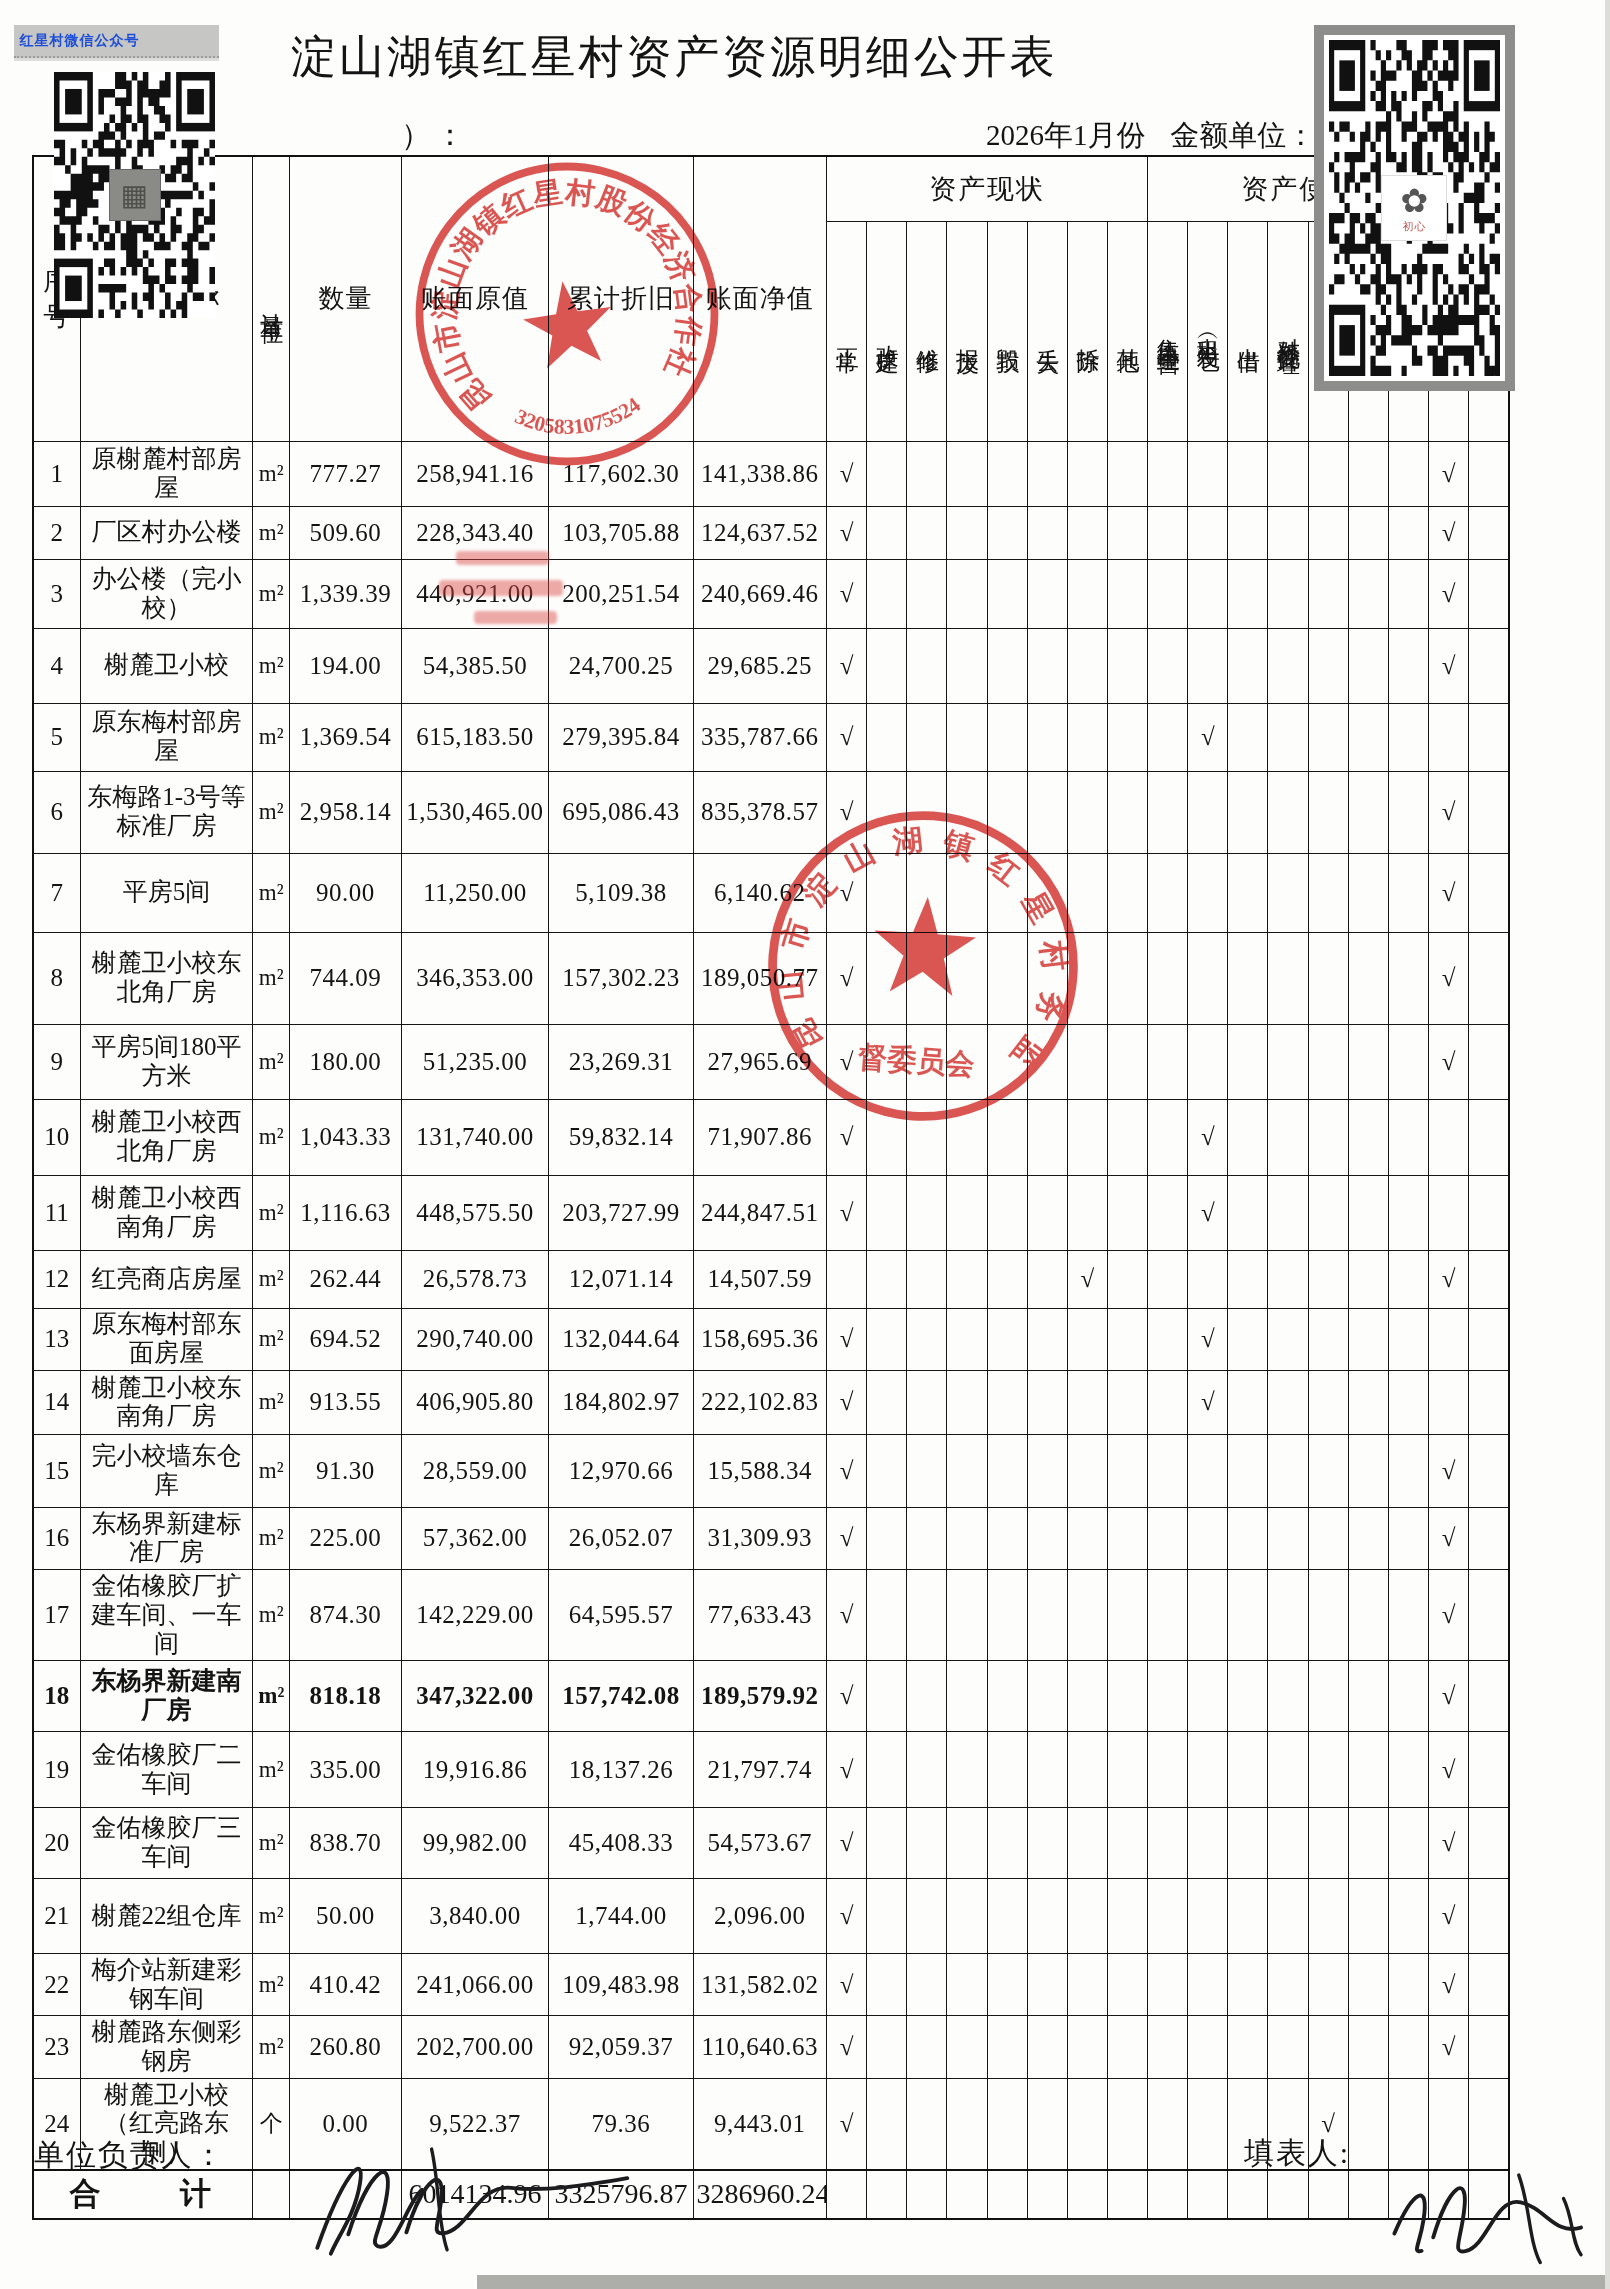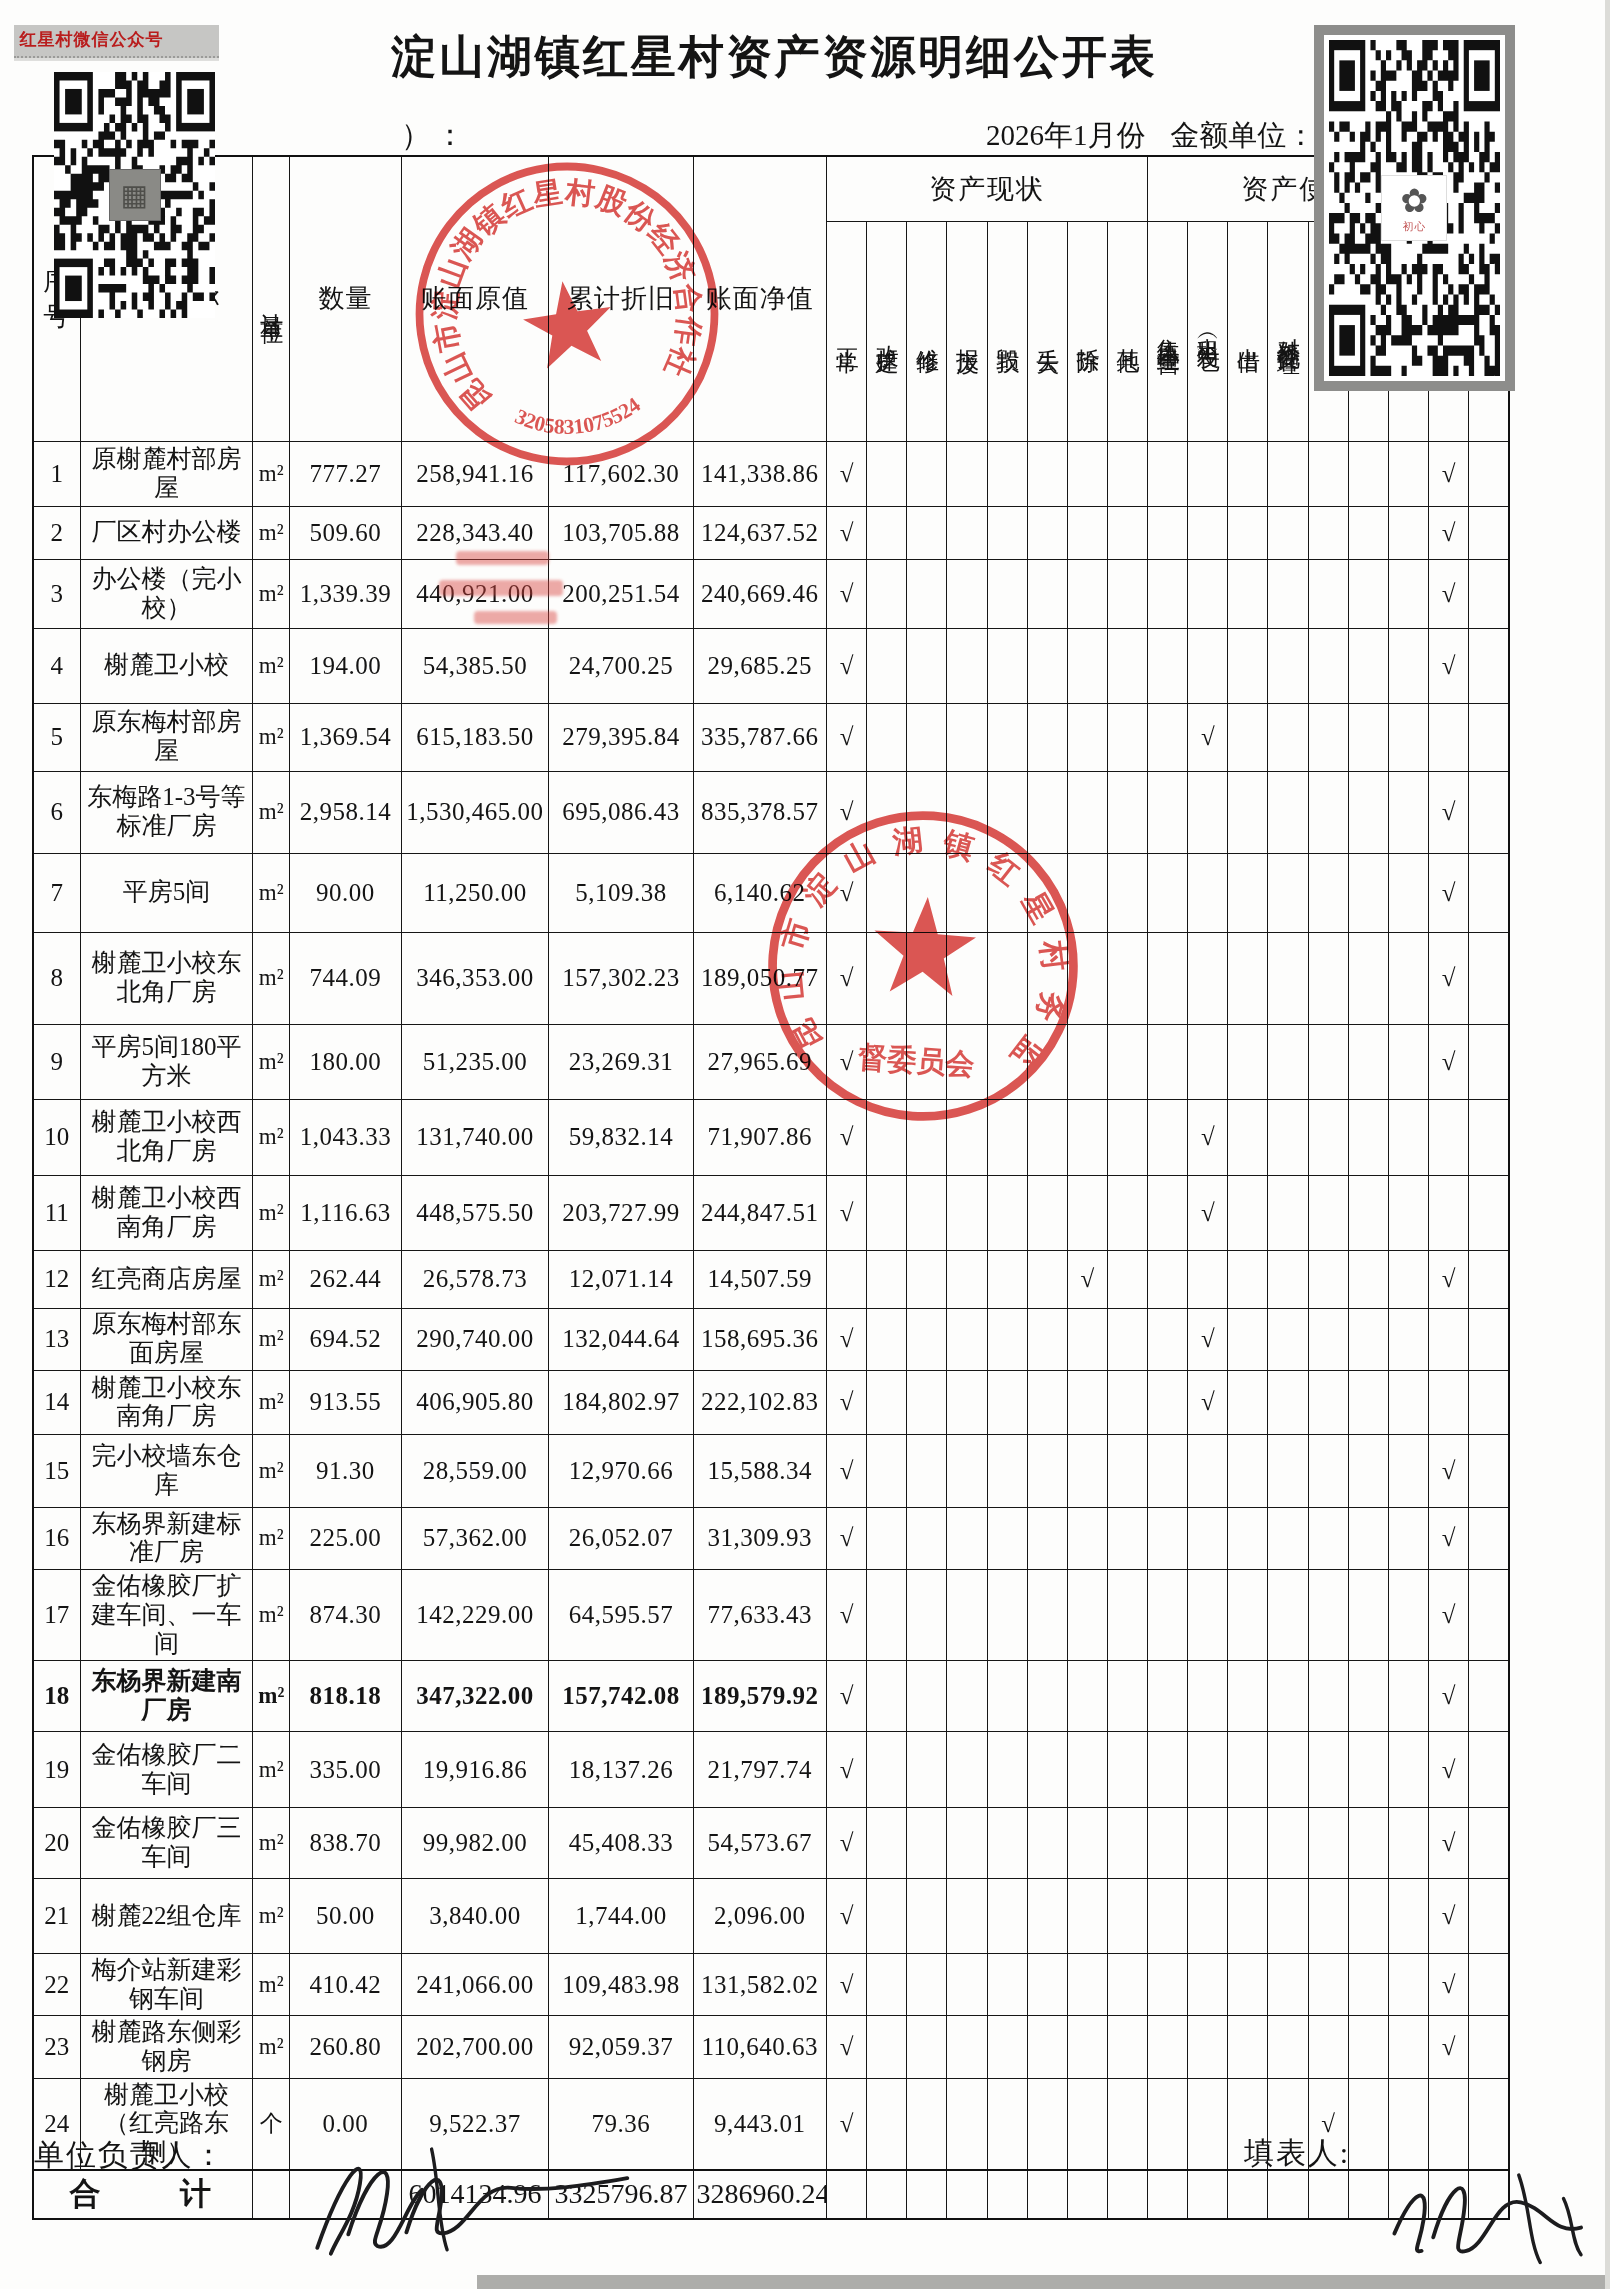--- a/index.html
+++ b/index.html
@@ -4,27 +4,27 @@
 <style>
   html,body { margin:0; padding:0; background:#e8e8e6; }
   .sheet {
     position:relative; width:1611px; height:2289px; margin:0 auto;
     background:#fdfdfc; overflow:hidden;
     font-family:"Liberation Serif","DejaVu Serif",serif; color:#141414;
   }
   
   .wechat-label {
     position:absolute; left:13.6px; top:25px; width:200px; height:31px;
-    background:#c6c6c4; color:#b91c1c; font-size:17px; font-weight:bold;
+    background:#c6c6c4; color:#1d4ed8; font-size:14px; font-weight:bold;
     line-height:31px; padding-left:5.8px; letter-spacing:1px;
-    border-bottom:2.9px dotted #9a9a98; box-shadow:0 2.9px 0 #dcdcda;font-family:Liberation Mono, monospace;
+    border-bottom:2.9px dotted #9a9a98; box-shadow:0 2.9px 0 #dcdcda;
   }
   .doc-title {
-    position:absolute; left:299px; top:27px; width:951px; text-align:center;
-    font-size:45px; font-weight:bold; letter-spacing:2.9px; white-space:nowrap;
+    position:absolute; left:291px; top:27px; width:951px; 
+    font-size:45px; font-weight:normal; letter-spacing:2.9px; white-space:nowrap;
   }
   .paren-mark { position:absolute; left:401px; top:115px; font-size:30px; letter-spacing:3.9px; }
   .period-line { position:absolute; left:986px; top:116px; font-size:29px; white-space:nowrap; }
   .period-line .unit-note { margin-left:17.5px; }
 
   
   .table-wrap { position:absolute; left:32px; top:155px; width:1478px; }
   table.asset { border-collapse:collapse; table-layout:fixed; width:1478px; }
   table.asset th, table.asset td {
     border:1.9px solid #161616; padding:1.9px 2.9px; text-align:center;

